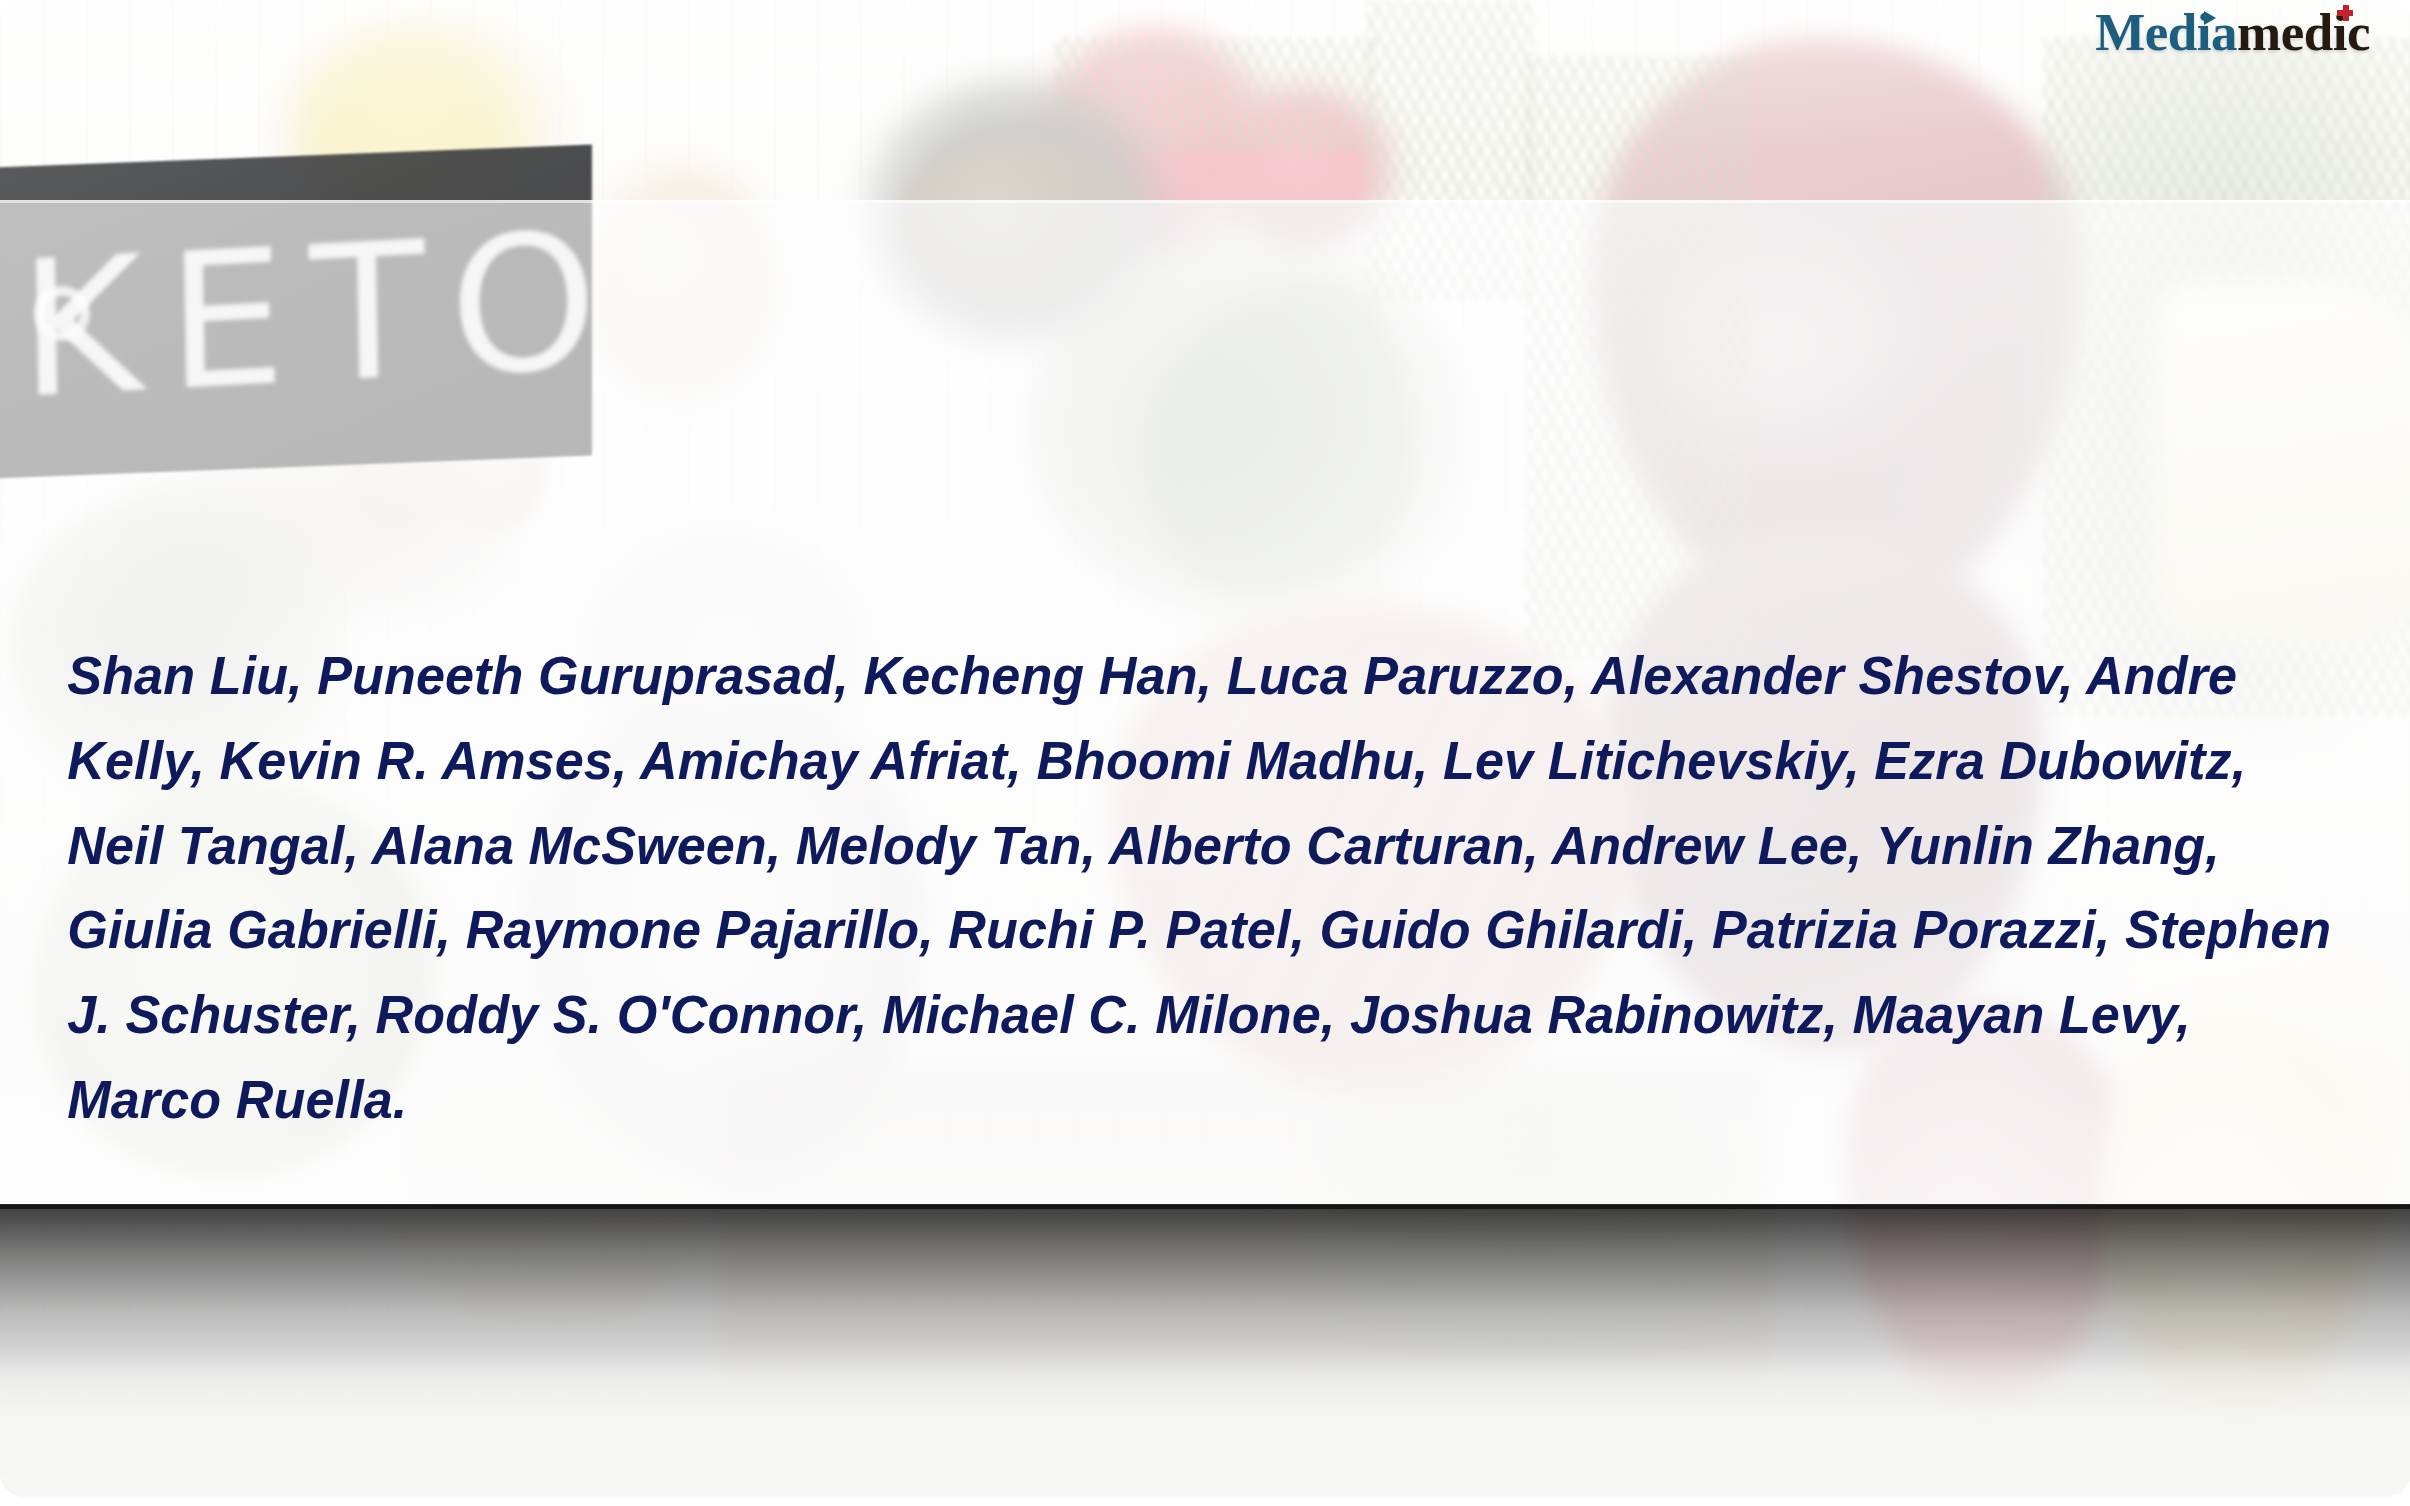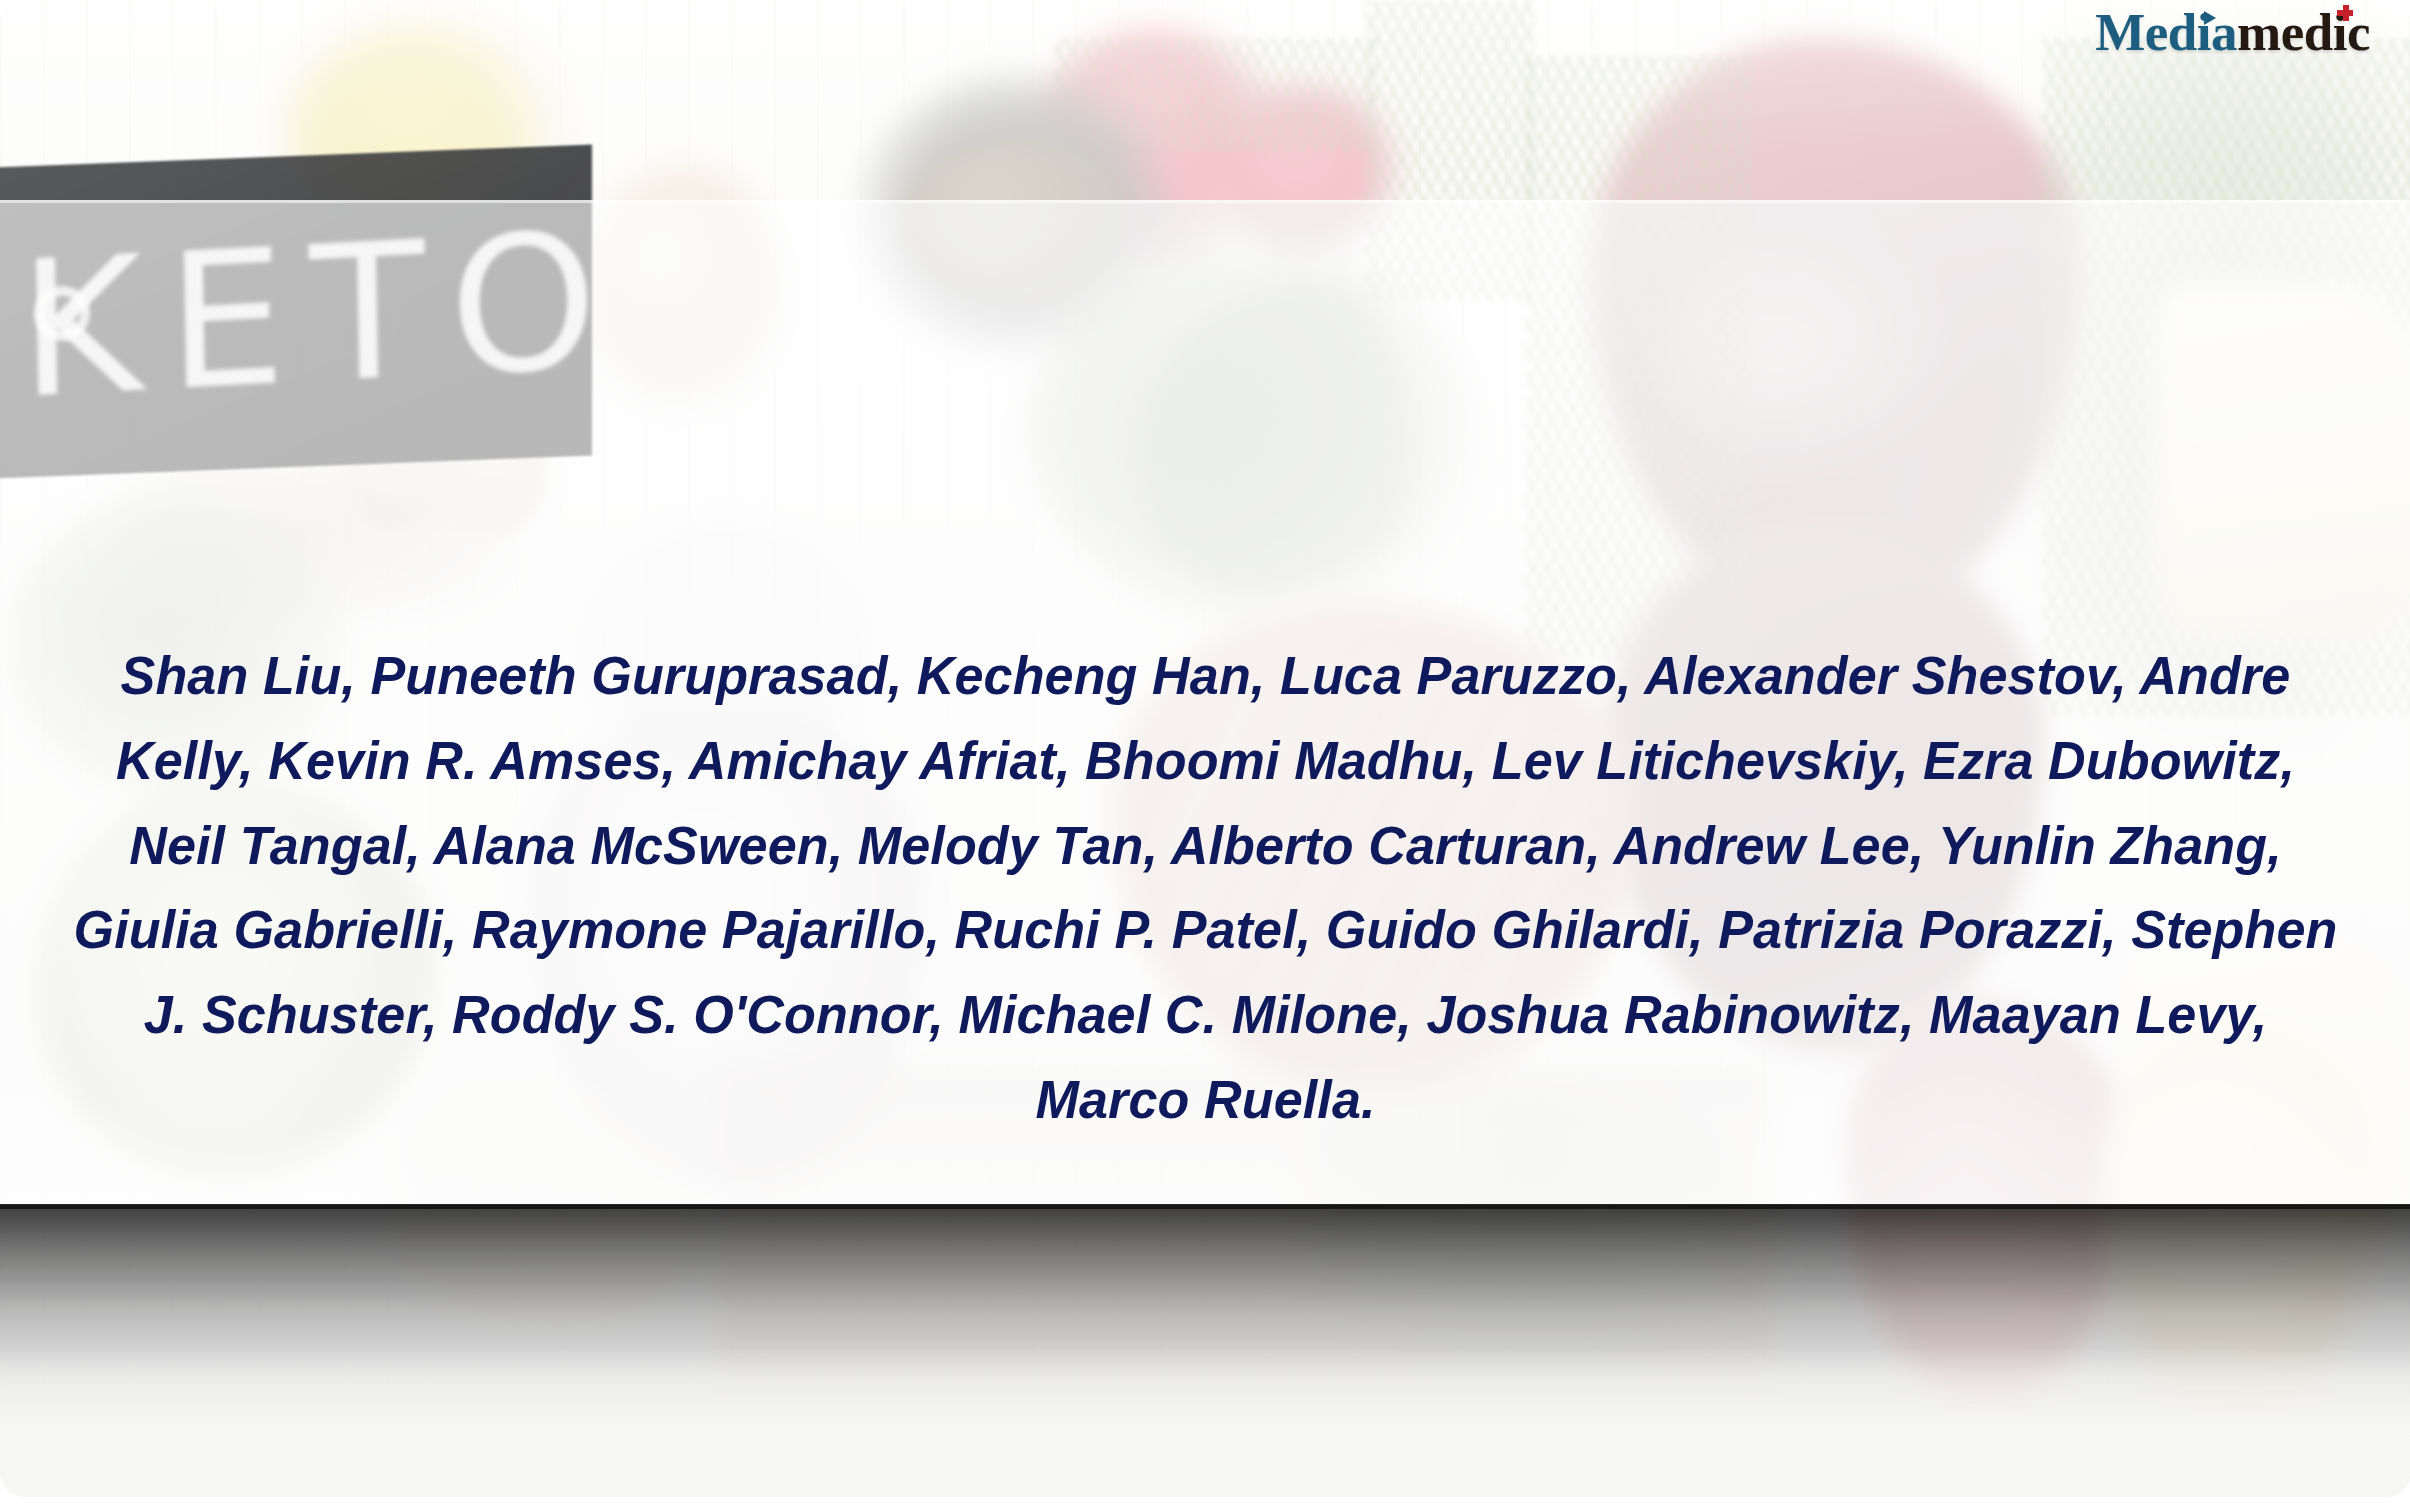--- a/index.html
+++ b/index.html
@@ -152,21 +152,20 @@
     transform:scaleX(.93);
     transform-origin:center;
     white-space:nowrap;
   }
 
   
   .authors-wrap {
     position:absolute; left:0; right:0; top:633px;
     z-index:30;
     padding:0 26px;
-    text-align:center;
   }
   .authors {
     display:block;
     font-family:"Liberation Sans Narrow","Liberation Sans", sans-serif;
     font-weight:700; font-style:italic;
     font-size:54px;
     line-height:1.57;
     color:#0f1a5c;
     letter-spacing:0.1px;
     transform:scaleX(.965);

